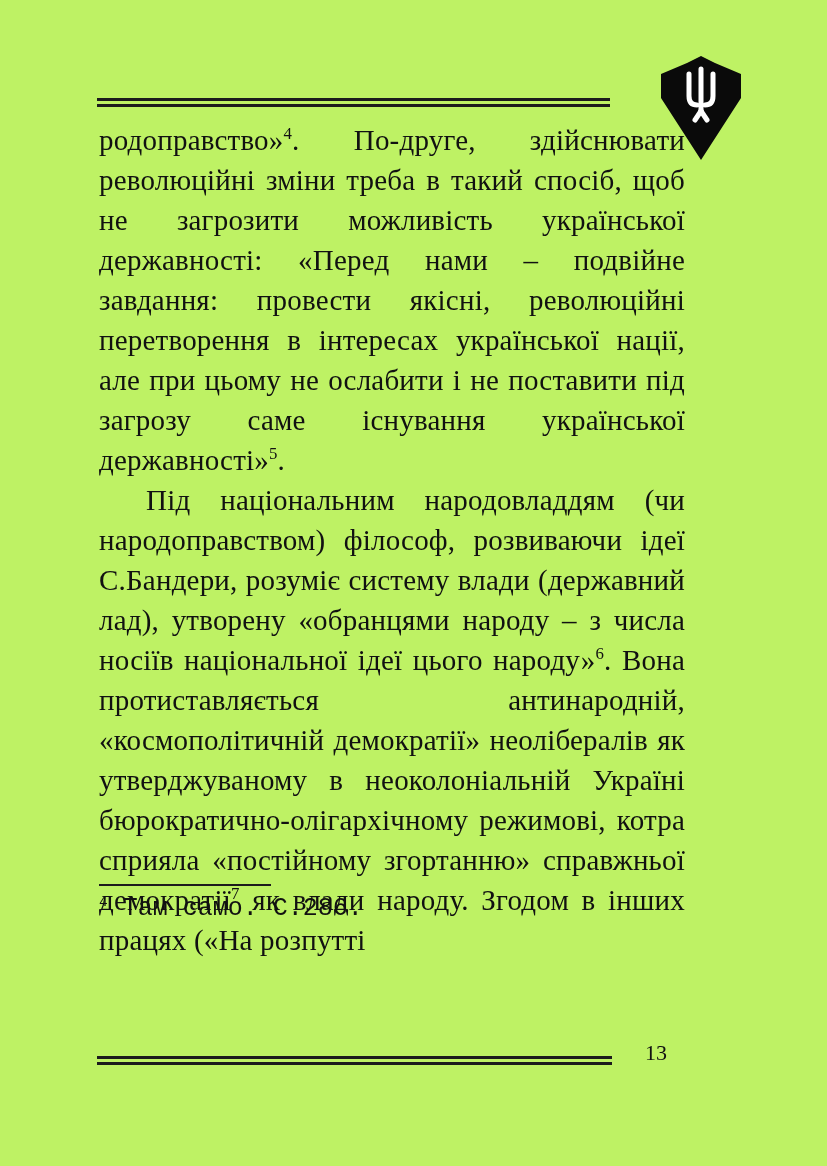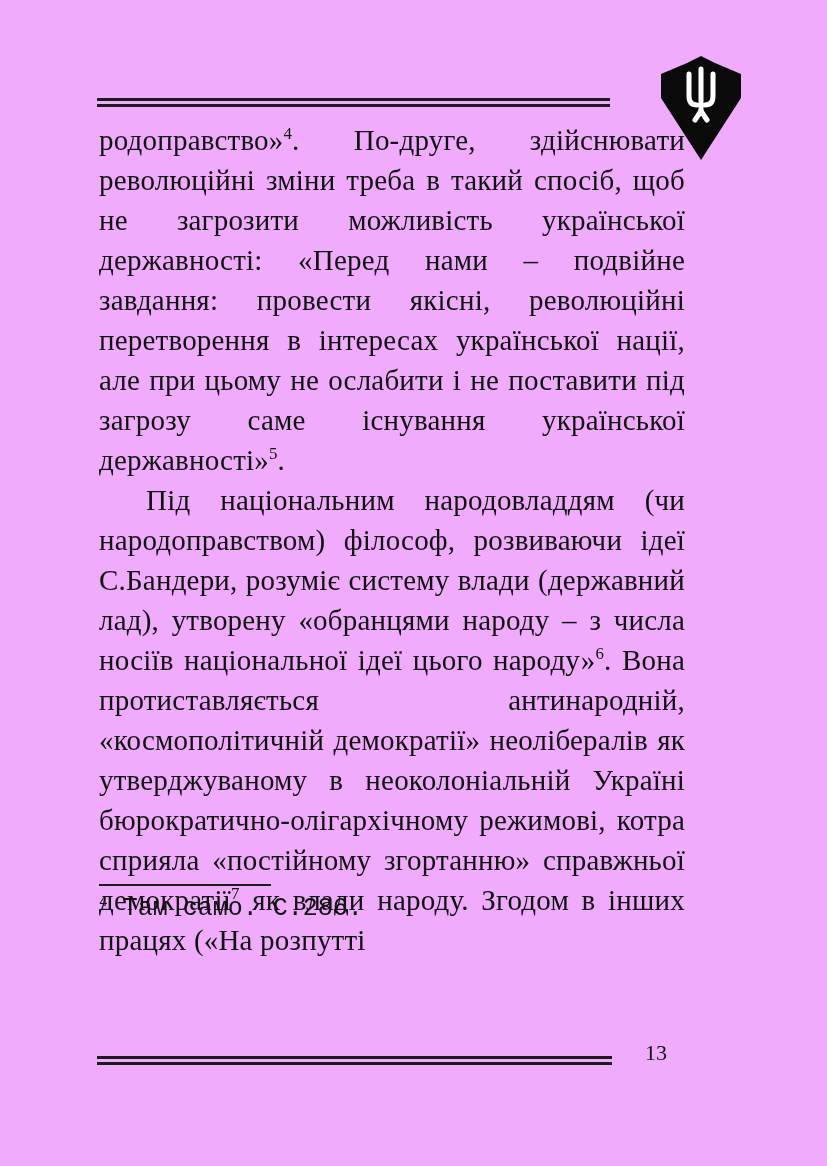--- a/index.html
+++ b/index.html
@@ -4,21 +4,21 @@
 <style>
   html, body {
     margin: 0;
     padding: 0;
     background: #ffffff;
   }
   .page {
     position: relative;
     width: 827px;
     height: 1166px;
-    background: #f0abfc;
+    background: #bef264;
     color: #111111;
     font-family: "Liberation Serif", "DejaVu Serif", serif;
     overflow: hidden;
   }
   .rule-double {
     position: absolute;
     height: 3px;
     border-top: 3px solid #1c1c1c;
     border-bottom: 3px solid #1c1c1c;
   }

